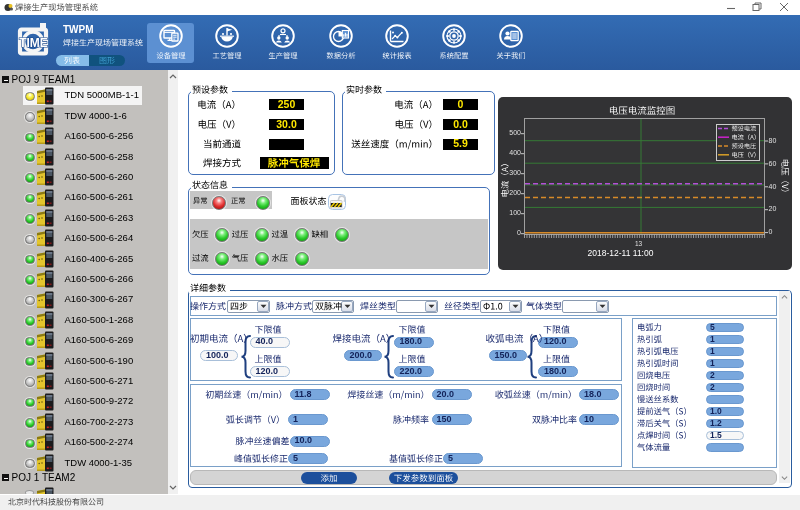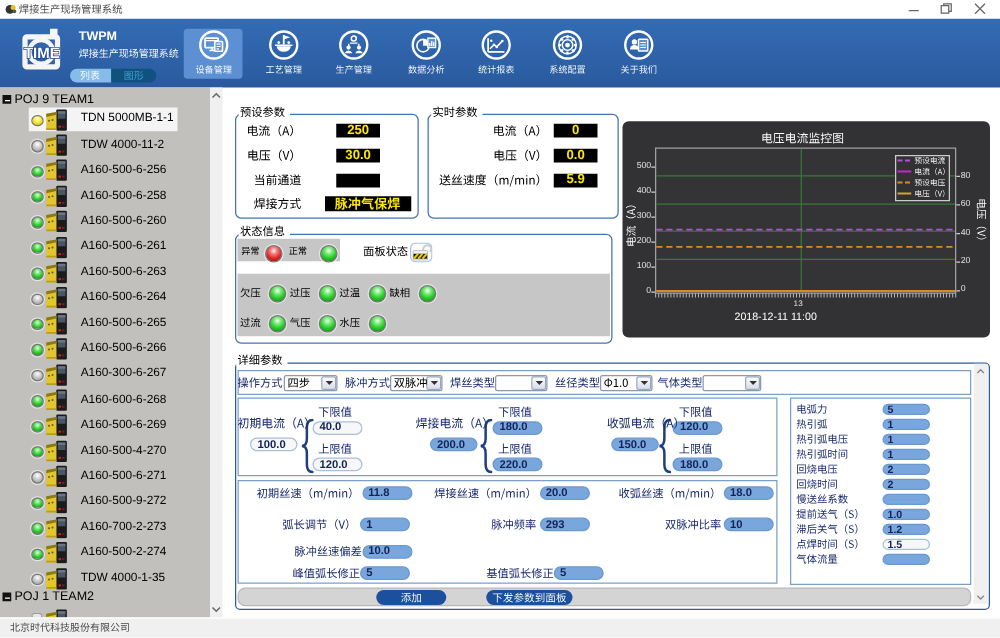--- a/index.html
+++ b/index.html
@@ -118,21 +118,21 @@
 <div style="position:absolute;left:23px;top:85.8px;width:119px;height:19.5px;background:#f4f4f4;"></div>
 <div style="position:absolute;left:25.2px;top:91.7px;width:7.6px;height:7.6px;border-radius:50%;background:radial-gradient(circle at 50% 30%, #ffffff 0%, #fdf77a 25%, #f0e428 55%, #d8c410 80%, #a89a08 100%);border:1px solid #787878;box-shadow:0 0 0 1px rgba(255,255,255,0.55);"></div>
 <svg style="position:absolute;left:36px;top:86.5px" width="18" height="18" viewBox="0 0 18 18">
     <use href="#machine"></use>
   </svg>
 <div style="position:absolute;left:64.5px;top:88.375px;font:9.5px &quot;Liberation Sans&quot;,sans-serif;color:#000;white-space:nowrap;line-height:14.25px;height:14.25px;">TDN 5000MB-1-1</div>
 <div style="position:absolute;left:25.2px;top:112.1px;width:7.6px;height:7.6px;border-radius:50%;background:radial-gradient(circle at 50% 30%, #ffffff 0%, #e2e2e2 25%, #c2c2c2 55%, #a5a5a5 80%, #8a8a8a 100%);border:1px solid #787878;box-shadow:0 0 0 1px rgba(255,255,255,0.55);"></div>
 <svg style="position:absolute;left:36px;top:106.9px" width="18" height="18" viewBox="0 0 18 18">
     <use href="#machine"></use>
   </svg>
-<div style="position:absolute;left:64.5px;top:108.775px;font:9.5px &quot;Liberation Sans&quot;,sans-serif;color:#000;white-space:nowrap;line-height:14.25px;height:14.25px;">TDW 4000-11-2</div>
+<div style="position:absolute;left:64.5px;top:108.775px;font:9.5px &quot;Liberation Sans&quot;,sans-serif;color:#000;white-space:nowrap;line-height:14.25px;height:14.25px;">TDW 4000-1-6</div>
 <div style="position:absolute;left:25.2px;top:132.5px;width:7.6px;height:7.6px;border-radius:50%;background:radial-gradient(circle at 50% 30%, #ffffff 0%, #7dee7d 25%, #2ecc2e 55%, #15a815 80%, #0b7a0b 100%);border:1px solid #787878;box-shadow:0 0 0 1px rgba(255,255,255,0.55);"></div>
 <svg style="position:absolute;left:36px;top:127.3px" width="18" height="18" viewBox="0 0 18 18">
     <use href="#machine"></use>
   </svg>
 <div style="position:absolute;left:64.5px;top:129.175px;font:9.5px &quot;Liberation Sans&quot;,sans-serif;color:#000;white-space:nowrap;line-height:14.25px;height:14.25px;">A160-500-6-256</div>
 <div style="position:absolute;left:25.2px;top:152.9px;width:7.6px;height:7.6px;border-radius:50%;background:radial-gradient(circle at 50% 30%, #ffffff 0%, #7dee7d 25%, #2ecc2e 55%, #15a815 80%, #0b7a0b 100%);border:1px solid #787878;box-shadow:0 0 0 1px rgba(255,255,255,0.55);"></div>
 <svg style="position:absolute;left:36px;top:147.7px" width="18" height="18" viewBox="0 0 18 18">
     <use href="#machine"></use>
   </svg>
 <div style="position:absolute;left:64.5px;top:149.575px;font:9.5px &quot;Liberation Sans&quot;,sans-serif;color:#000;white-space:nowrap;line-height:14.25px;height:14.25px;">A160-500-6-258</div>
@@ -153,46 +153,46 @@
 <div style="position:absolute;left:64.5px;top:210.775px;font:9.5px &quot;Liberation Sans&quot;,sans-serif;color:#000;white-space:nowrap;line-height:14.25px;height:14.25px;">A160-500-6-263</div>
 <div style="position:absolute;left:25.2px;top:234.5px;width:7.6px;height:7.6px;border-radius:50%;background:radial-gradient(circle at 50% 30%, #ffffff 0%, #e2e2e2 25%, #c2c2c2 55%, #a5a5a5 80%, #8a8a8a 100%);border:1px solid #787878;box-shadow:0 0 0 1px rgba(255,255,255,0.55);"></div>
 <svg style="position:absolute;left:36px;top:229.3px" width="18" height="18" viewBox="0 0 18 18">
     <use href="#machine"></use>
   </svg>
 <div style="position:absolute;left:64.5px;top:231.175px;font:9.5px &quot;Liberation Sans&quot;,sans-serif;color:#000;white-space:nowrap;line-height:14.25px;height:14.25px;">A160-500-6-264</div>
 <div style="position:absolute;left:25.2px;top:254.9px;width:7.6px;height:7.6px;border-radius:50%;background:radial-gradient(circle at 50% 30%, #ffffff 0%, #7dee7d 25%, #2ecc2e 55%, #15a815 80%, #0b7a0b 100%);border:1px solid #787878;box-shadow:0 0 0 1px rgba(255,255,255,0.55);"></div>
 <svg style="position:absolute;left:36px;top:249.7px" width="18" height="18" viewBox="0 0 18 18">
     <use href="#machine"></use>
   </svg>
-<div style="position:absolute;left:64.5px;top:251.575px;font:9.5px &quot;Liberation Sans&quot;,sans-serif;color:#000;white-space:nowrap;line-height:14.25px;height:14.25px;">A160-500-6-265</div>
+<div style="position:absolute;left:64.5px;top:251.575px;font:9.5px &quot;Liberation Sans&quot;,sans-serif;color:#000;white-space:nowrap;line-height:14.25px;height:14.25px;">A160-400-6-265</div>
 <div style="position:absolute;left:25.2px;top:275.3px;width:7.6px;height:7.6px;border-radius:50%;background:radial-gradient(circle at 50% 30%, #ffffff 0%, #7dee7d 25%, #2ecc2e 55%, #15a815 80%, #0b7a0b 100%);border:1px solid #787878;box-shadow:0 0 0 1px rgba(255,255,255,0.55);"></div>
 <svg style="position:absolute;left:36px;top:270.1px" width="18" height="18" viewBox="0 0 18 18">
     <use href="#machine"></use>
   </svg>
 <div style="position:absolute;left:64.5px;top:271.975px;font:9.5px &quot;Liberation Sans&quot;,sans-serif;color:#000;white-space:nowrap;line-height:14.25px;height:14.25px;">A160-500-6-266</div>
 <div style="position:absolute;left:25.2px;top:295.7px;width:7.6px;height:7.6px;border-radius:50%;background:radial-gradient(circle at 50% 30%, #ffffff 0%, #e2e2e2 25%, #c2c2c2 55%, #a5a5a5 80%, #8a8a8a 100%);border:1px solid #787878;box-shadow:0 0 0 1px rgba(255,255,255,0.55);"></div>
 <svg style="position:absolute;left:36px;top:290.5px" width="18" height="18" viewBox="0 0 18 18">
     <use href="#machine"></use>
   </svg>
 <div style="position:absolute;left:64.5px;top:292.375px;font:9.5px &quot;Liberation Sans&quot;,sans-serif;color:#000;white-space:nowrap;line-height:14.25px;height:14.25px;">A160-300-6-267</div>
 <div style="position:absolute;left:25.2px;top:316.1px;width:7.6px;height:7.6px;border-radius:50%;background:radial-gradient(circle at 50% 30%, #ffffff 0%, #7dee7d 25%, #2ecc2e 55%, #15a815 80%, #0b7a0b 100%);border:1px solid #787878;box-shadow:0 0 0 1px rgba(255,255,255,0.55);"></div>
 <svg style="position:absolute;left:36px;top:310.9px" width="18" height="18" viewBox="0 0 18 18">
     <use href="#machine"></use>
   </svg>
-<div style="position:absolute;left:64.5px;top:312.775px;font:9.5px &quot;Liberation Sans&quot;,sans-serif;color:#000;white-space:nowrap;line-height:14.25px;height:14.25px;">A160-600-6-268</div>
+<div style="position:absolute;left:64.5px;top:312.775px;font:9.5px &quot;Liberation Sans&quot;,sans-serif;color:#000;white-space:nowrap;line-height:14.25px;height:14.25px;">A160-500-1-268</div>
 <div style="position:absolute;left:25.2px;top:336.5px;width:7.6px;height:7.6px;border-radius:50%;background:radial-gradient(circle at 50% 30%, #ffffff 0%, #7dee7d 25%, #2ecc2e 55%, #15a815 80%, #0b7a0b 100%);border:1px solid #787878;box-shadow:0 0 0 1px rgba(255,255,255,0.55);"></div>
 <svg style="position:absolute;left:36px;top:331.3px" width="18" height="18" viewBox="0 0 18 18">
     <use href="#machine"></use>
   </svg>
 <div style="position:absolute;left:64.5px;top:333.175px;font:9.5px &quot;Liberation Sans&quot;,sans-serif;color:#000;white-space:nowrap;line-height:14.25px;height:14.25px;">A160-500-6-269</div>
 <div style="position:absolute;left:25.2px;top:356.9px;width:7.6px;height:7.6px;border-radius:50%;background:radial-gradient(circle at 50% 30%, #ffffff 0%, #7dee7d 25%, #2ecc2e 55%, #15a815 80%, #0b7a0b 100%);border:1px solid #787878;box-shadow:0 0 0 1px rgba(255,255,255,0.55);"></div>
 <svg style="position:absolute;left:36px;top:351.7px" width="18" height="18" viewBox="0 0 18 18">
     <use href="#machine"></use>
   </svg>
-<div style="position:absolute;left:64.5px;top:353.575px;font:9.5px &quot;Liberation Sans&quot;,sans-serif;color:#000;white-space:nowrap;line-height:14.25px;height:14.25px;">A160-500-4-270</div>
+<div style="position:absolute;left:64.5px;top:353.575px;font:9.5px &quot;Liberation Sans&quot;,sans-serif;color:#000;white-space:nowrap;line-height:14.25px;height:14.25px;">A160-500-6-190</div>
 <div style="position:absolute;left:25.2px;top:377.3px;width:7.6px;height:7.6px;border-radius:50%;background:radial-gradient(circle at 50% 30%, #ffffff 0%, #e2e2e2 25%, #c2c2c2 55%, #a5a5a5 80%, #8a8a8a 100%);border:1px solid #787878;box-shadow:0 0 0 1px rgba(255,255,255,0.55);"></div>
 <svg style="position:absolute;left:36px;top:372.1px" width="18" height="18" viewBox="0 0 18 18">
     <use href="#machine"></use>
   </svg>
 <div style="position:absolute;left:64.5px;top:373.975px;font:9.5px &quot;Liberation Sans&quot;,sans-serif;color:#000;white-space:nowrap;line-height:14.25px;height:14.25px;">A160-500-6-271</div>
 <div style="position:absolute;left:25.2px;top:397.7px;width:7.6px;height:7.6px;border-radius:50%;background:radial-gradient(circle at 50% 30%, #ffffff 0%, #7dee7d 25%, #2ecc2e 55%, #15a815 80%, #0b7a0b 100%);border:1px solid #787878;box-shadow:0 0 0 1px rgba(255,255,255,0.55);"></div>
 <svg style="position:absolute;left:36px;top:392.5px" width="18" height="18" viewBox="0 0 18 18">
     <use href="#machine"></use>
   </svg>
 <div style="position:absolute;left:64.5px;top:394.375px;font:9.5px &quot;Liberation Sans&quot;,sans-serif;color:#000;white-space:nowrap;line-height:14.25px;height:14.25px;">A160-500-9-272</div>
@@ -483,21 +483,21 @@
 <div style="position:absolute;left:190px;top:384px;width:432px;height:83px;border:1px solid #7aa0c8;box-sizing:border-box;"></div>
 <div style="position:absolute;left:289.5px;top:389px;width:40px;height:11px;border-radius:5.5px;box-sizing:border-box;background:#79a7dd;border:1px solid #6a98cf;"></div>
 <div style="position:absolute;left:294.5px;top:387.95px;font:bold 9px &quot;Liberation Sans&quot;,sans-serif;color:#13235a;white-space:nowrap;line-height:13.5px;height:13.5px;">11.8</div>
 <div style="position:absolute;left:431.5px;top:389px;width:40px;height:11px;border-radius:5.5px;box-sizing:border-box;background:#79a7dd;border:1px solid #6a98cf;"></div>
 <div style="position:absolute;left:436.5px;top:387.95px;font:bold 9px &quot;Liberation Sans&quot;,sans-serif;color:#13235a;white-space:nowrap;line-height:13.5px;height:13.5px;">20.0</div>
 <div style="position:absolute;left:579px;top:389px;width:40px;height:11px;border-radius:5.5px;box-sizing:border-box;background:#79a7dd;border:1px solid #6a98cf;"></div>
 <div style="position:absolute;left:584px;top:387.95px;font:bold 9px &quot;Liberation Sans&quot;,sans-serif;color:#13235a;white-space:nowrap;line-height:13.5px;height:13.5px;">18.0</div>
 <div style="position:absolute;left:288px;top:414px;width:40px;height:11px;border-radius:5.5px;box-sizing:border-box;background:#79a7dd;border:1px solid #6a98cf;"></div>
 <div style="position:absolute;left:293px;top:412.95px;font:bold 9px &quot;Liberation Sans&quot;,sans-serif;color:#13235a;white-space:nowrap;line-height:13.5px;height:13.5px;">1</div>
 <div style="position:absolute;left:431.5px;top:414px;width:40px;height:11px;border-radius:5.5px;box-sizing:border-box;background:#79a7dd;border:1px solid #6a98cf;"></div>
-<div style="position:absolute;left:436.5px;top:412.95px;font:bold 9px &quot;Liberation Sans&quot;,sans-serif;color:#13235a;white-space:nowrap;line-height:13.5px;height:13.5px;">293</div>
+<div style="position:absolute;left:436.5px;top:412.95px;font:bold 9px &quot;Liberation Sans&quot;,sans-serif;color:#13235a;white-space:nowrap;line-height:13.5px;height:13.5px;">150</div>
 <div style="position:absolute;left:579px;top:414px;width:40px;height:11px;border-radius:5.5px;box-sizing:border-box;background:#79a7dd;border:1px solid #6a98cf;"></div>
 <div style="position:absolute;left:584px;top:412.95px;font:bold 9px &quot;Liberation Sans&quot;,sans-serif;color:#13235a;white-space:nowrap;line-height:13.5px;height:13.5px;">10</div>
 <div style="position:absolute;left:289.5px;top:435.5px;width:40px;height:11px;border-radius:5.5px;box-sizing:border-box;background:#79a7dd;border:1px solid #6a98cf;"></div>
 <div style="position:absolute;left:294.5px;top:434.45px;font:bold 9px &quot;Liberation Sans&quot;,sans-serif;color:#13235a;white-space:nowrap;line-height:13.5px;height:13.5px;">10.0</div>
 <div style="position:absolute;left:288px;top:453px;width:40px;height:11px;border-radius:5.5px;box-sizing:border-box;background:#79a7dd;border:1px solid #6a98cf;"></div>
 <div style="position:absolute;left:293px;top:451.95px;font:bold 9px &quot;Liberation Sans&quot;,sans-serif;color:#13235a;white-space:nowrap;line-height:13.5px;height:13.5px;">5</div>
 <div style="position:absolute;left:443px;top:453px;width:40px;height:11px;border-radius:5.5px;box-sizing:border-box;background:#79a7dd;border:1px solid #6a98cf;"></div>
 <div style="position:absolute;left:448px;top:451.95px;font:bold 9px &quot;Liberation Sans&quot;,sans-serif;color:#13235a;white-space:nowrap;line-height:13.5px;height:13.5px;">5</div>
 <div style="position:absolute;left:632px;top:318px;width:145px;height:150px;border:1px solid #7aa0c8;box-sizing:border-box;"></div>
 <div style="position:absolute;left:706px;top:322.7px;width:38px;height:9.2px;border-radius:4.6px;box-sizing:border-box;background:#79a7dd;border:1px solid #6a98cf;"></div>

